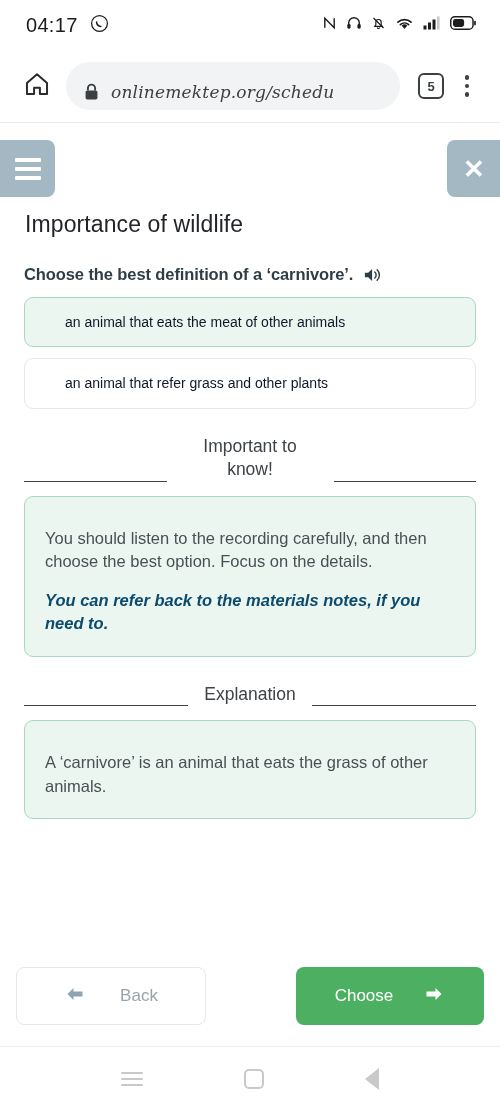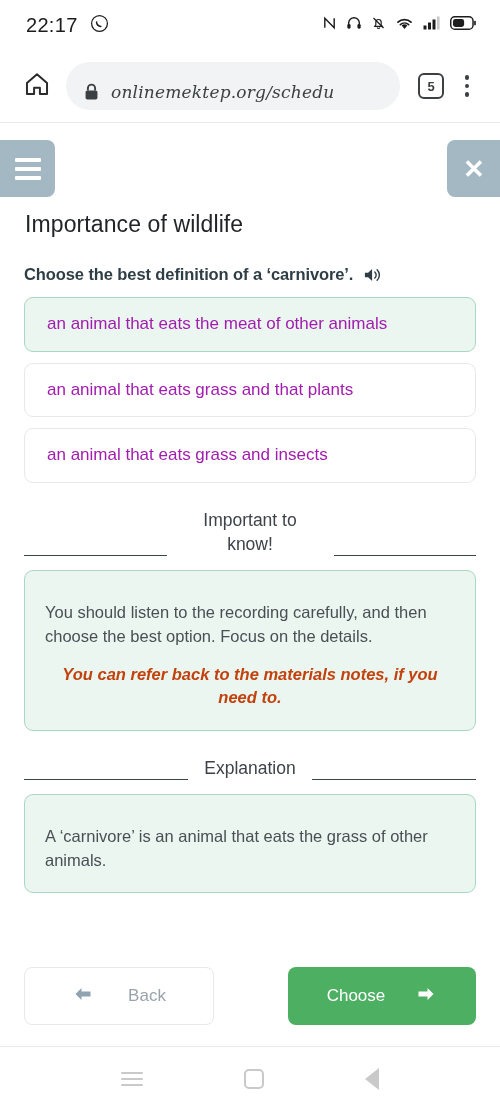--- a/index.html
+++ b/index.html
@@ -155,24 +155,24 @@
     font-weight: bold;
     color: #2f3e46;
     letter-spacing: -0.1px;
   }
   .speaker-icon { flex: 0 0 auto; display: flex; align-items: center; }
 
   .option {
     border: 1px solid #e6e8ea;
     border-radius: 9px;
     background: #ffffff;
-    padding: 14px 22px;
+    padding: 14px 40px;
     margin-bottom: 11px;
-    font-size: 17px;
-    color: #a21caf;
+    font-size: 14px;
+    color: #0f172a;
     line-height: 1.45;
   }
   .option.selected {
     background: #eaf6ef;
     border: 1px solid #a9d8c2;
   }
 
   .divider {
     display: flex;
     align-items: flex-end;
@@ -203,30 +203,29 @@
     margin-bottom: 6px;
   }
   .info-box p {
     font-size: 16.5px;
     color: #4a4f55;
     line-height: 1.42;
   }
   .info-box p.emph {
     font-weight: bold;
     font-style: italic;
-    color: #c2410c;
+    color: #0c4a6e;
     margin-top: 15px;
-    text-align: center;
   }
 
   .nav-buttons {
     position: absolute;
     top: 844px; left: 0;
     width: 500px;
-    padding: 0 24px;
+    padding: 0 16px;
     display: flex;
     justify-content: space-between;
     align-items: flex-end;
   }
   .btn-back {
     width: 190px; height: 58px;
     background: #ffffff;
     border: 1px solid #e6e8ea;
     border-radius: 8px;
     display: flex; align-items: center; justify-content: center;
@@ -268,21 +267,21 @@
     border-right: 14px solid #c9c9c9;
   }
 </style>
 </head>
 <body>
 
 <div id="screen">
 
   <div class="status-bar">
     <div class="status-left">
-      <span class="status-time">22:17</span>
+      <span class="status-time">04:17</span>
       <span class="ic">
         <svg width="19" height="19" viewBox="0 0 24 24">
             <circle cx="12" cy="12" r="10" fill="none" stroke="#1c1c1c" stroke-width="1.6"></circle>
             <path d="M9 8.5c0 4 2.5 6.5 6 6.5l-1.2 1.6c-3.8 0-6.4-2.6-6.4-6.4z" fill="#1c1c1c"></path>
           </svg>
       </span>
     </div>
     <div class="status-right">
       <span class="ic">
         <svg width="15" height="16" viewBox="0 0 16 16">
@@ -377,22 +376,21 @@
         <span class="speaker-icon">
           <svg width="20" height="18" viewBox="0 0 22 20">
               <path d="M2 7.4h3.6L10 3.4v13.2L5.6 12.6H2z" fill="#2f3e46"></path>
               <path d="M13 6.6a4.6 4.6 0 0 1 0 6.8" fill="none" stroke="#2f3e46" stroke-width="1.6" stroke-linecap="round"></path>
               <path d="M15.6 4.2a8 8 0 0 1 0 11.6" fill="none" stroke="#2f3e46" stroke-width="1.6" stroke-linecap="round"></path>
             </svg>
         </span>
       </div>
 
       <div class="option selected">an animal that eats the meat of other animals</div>
-      <div class="option">an animal that eats grass and that plants</div>
-      <div class="option">an animal that eats grass and insects</div>
+      <div class="option">an animal that refer grass and other plants</div>
 
       <div class="divider">
         <span class="line"></span>
         <span class="dtext">Important to know!</span>
         <span class="line"></span>
       </div>
 
       <div class="info-box">
         <p>You should listen to the recording carefully, and then choose the best option. Focus on the details.</p>
         <p class="emph">You can refer back to the materials notes, if you need to.</p>

